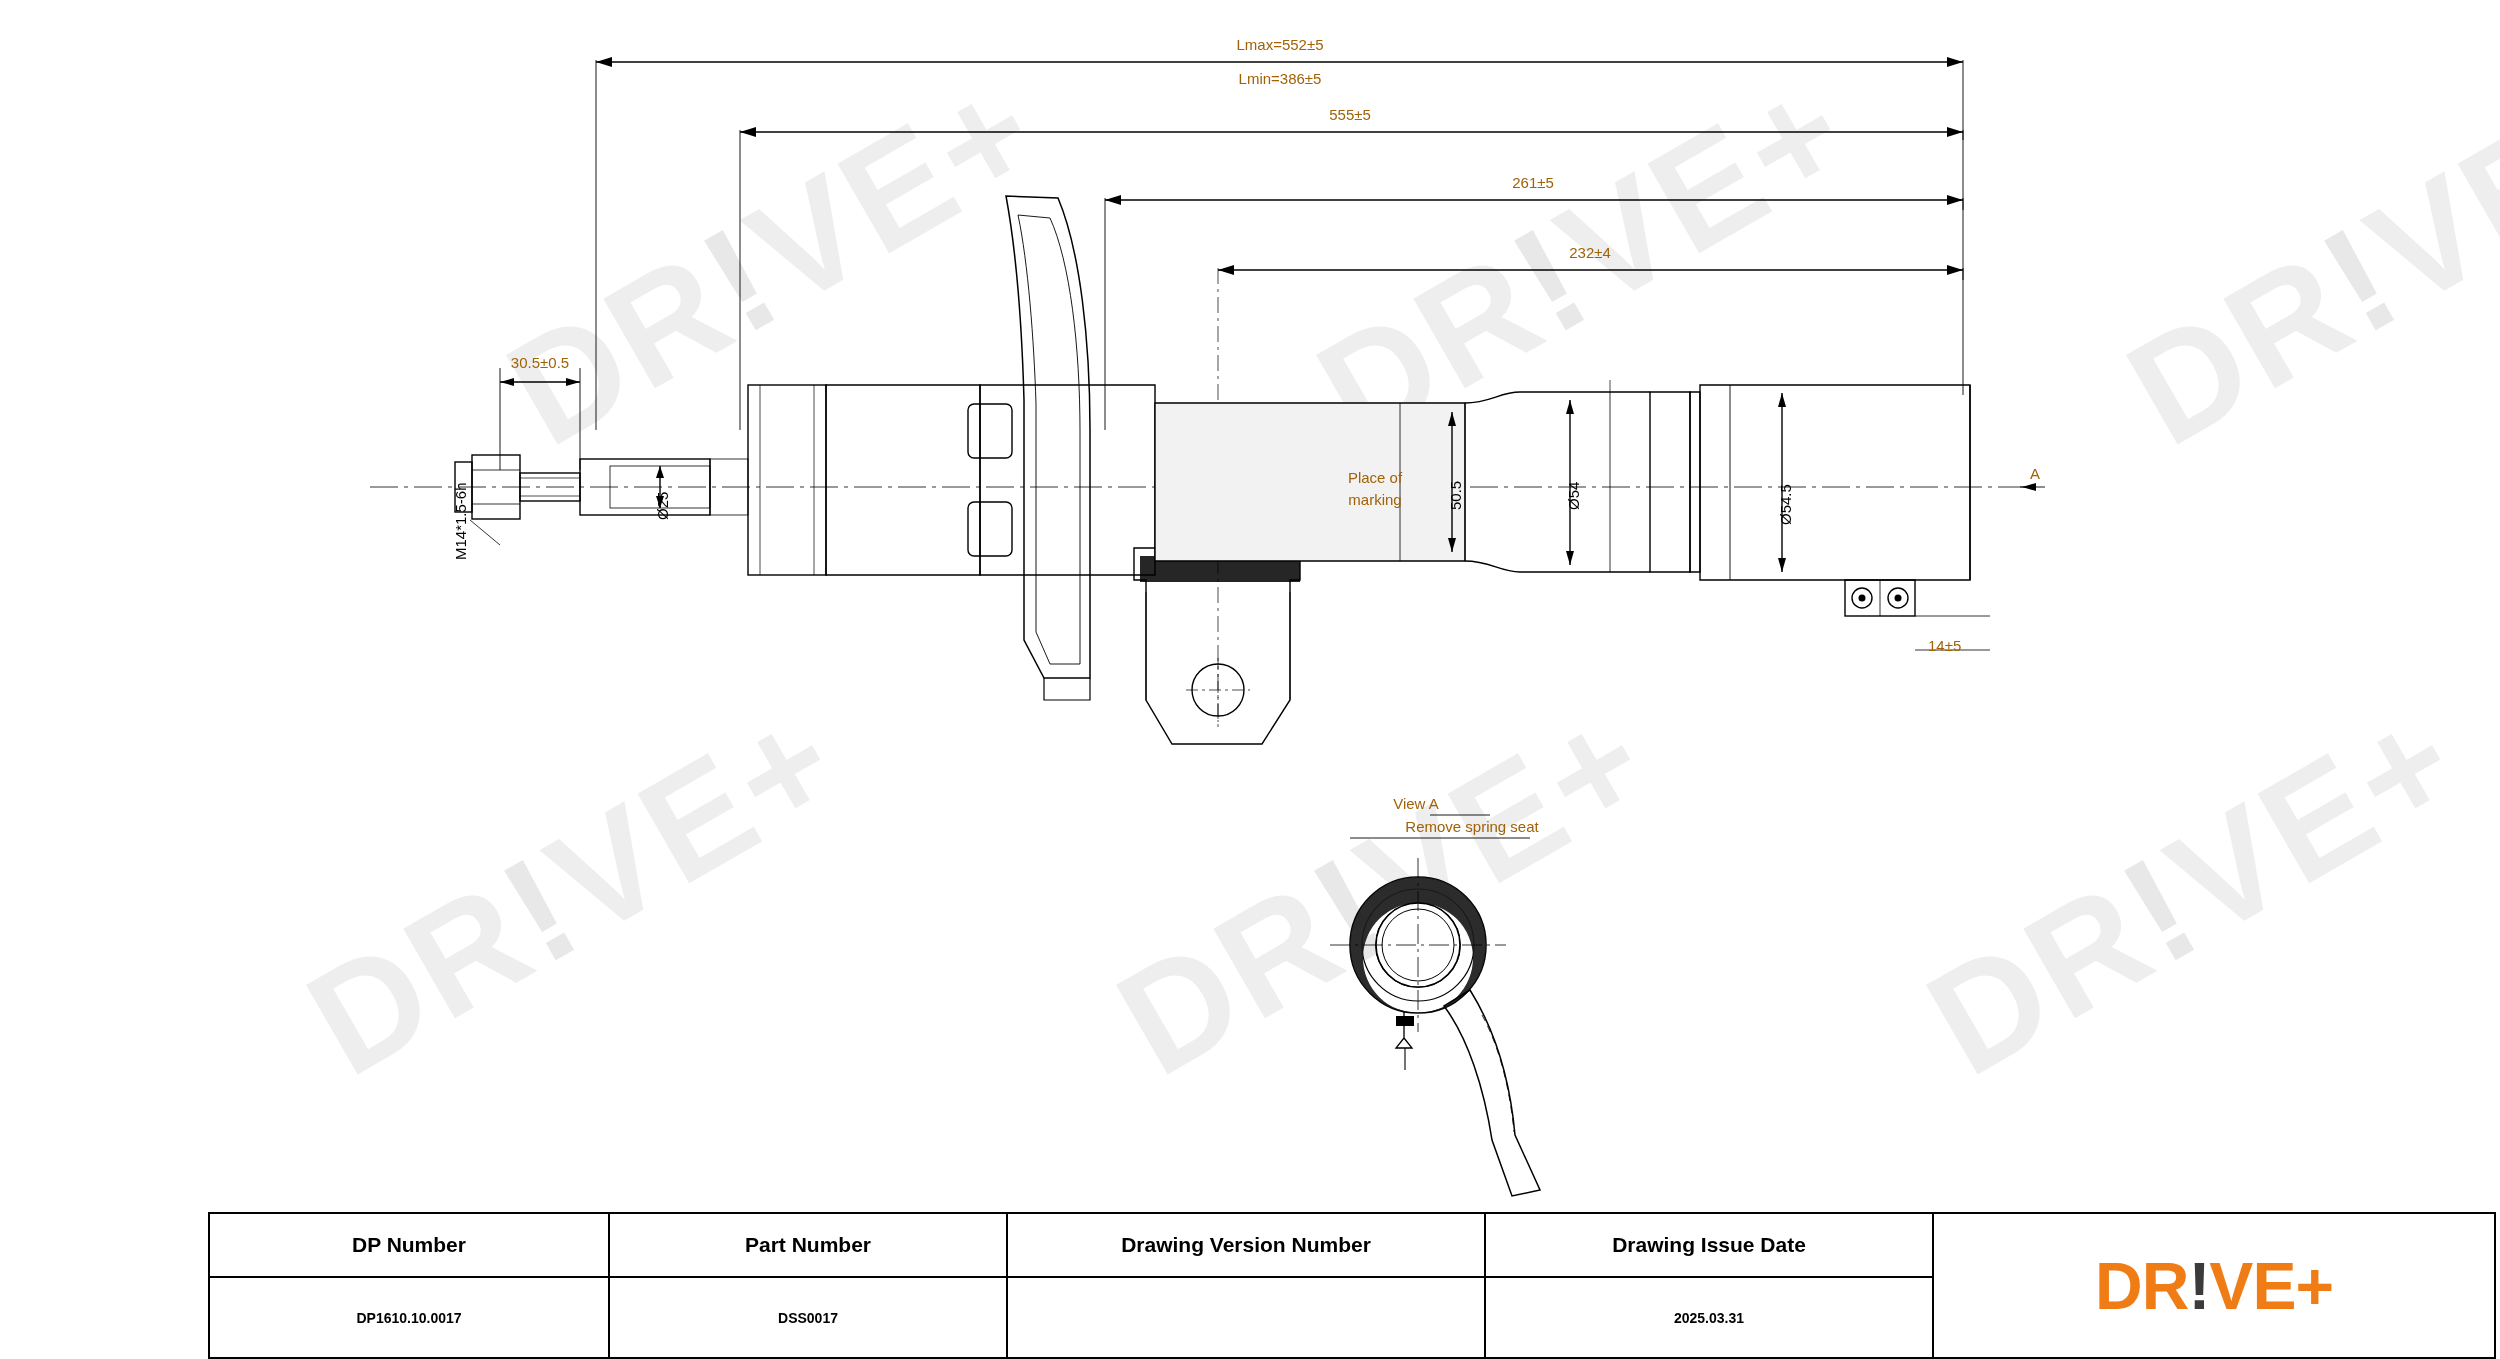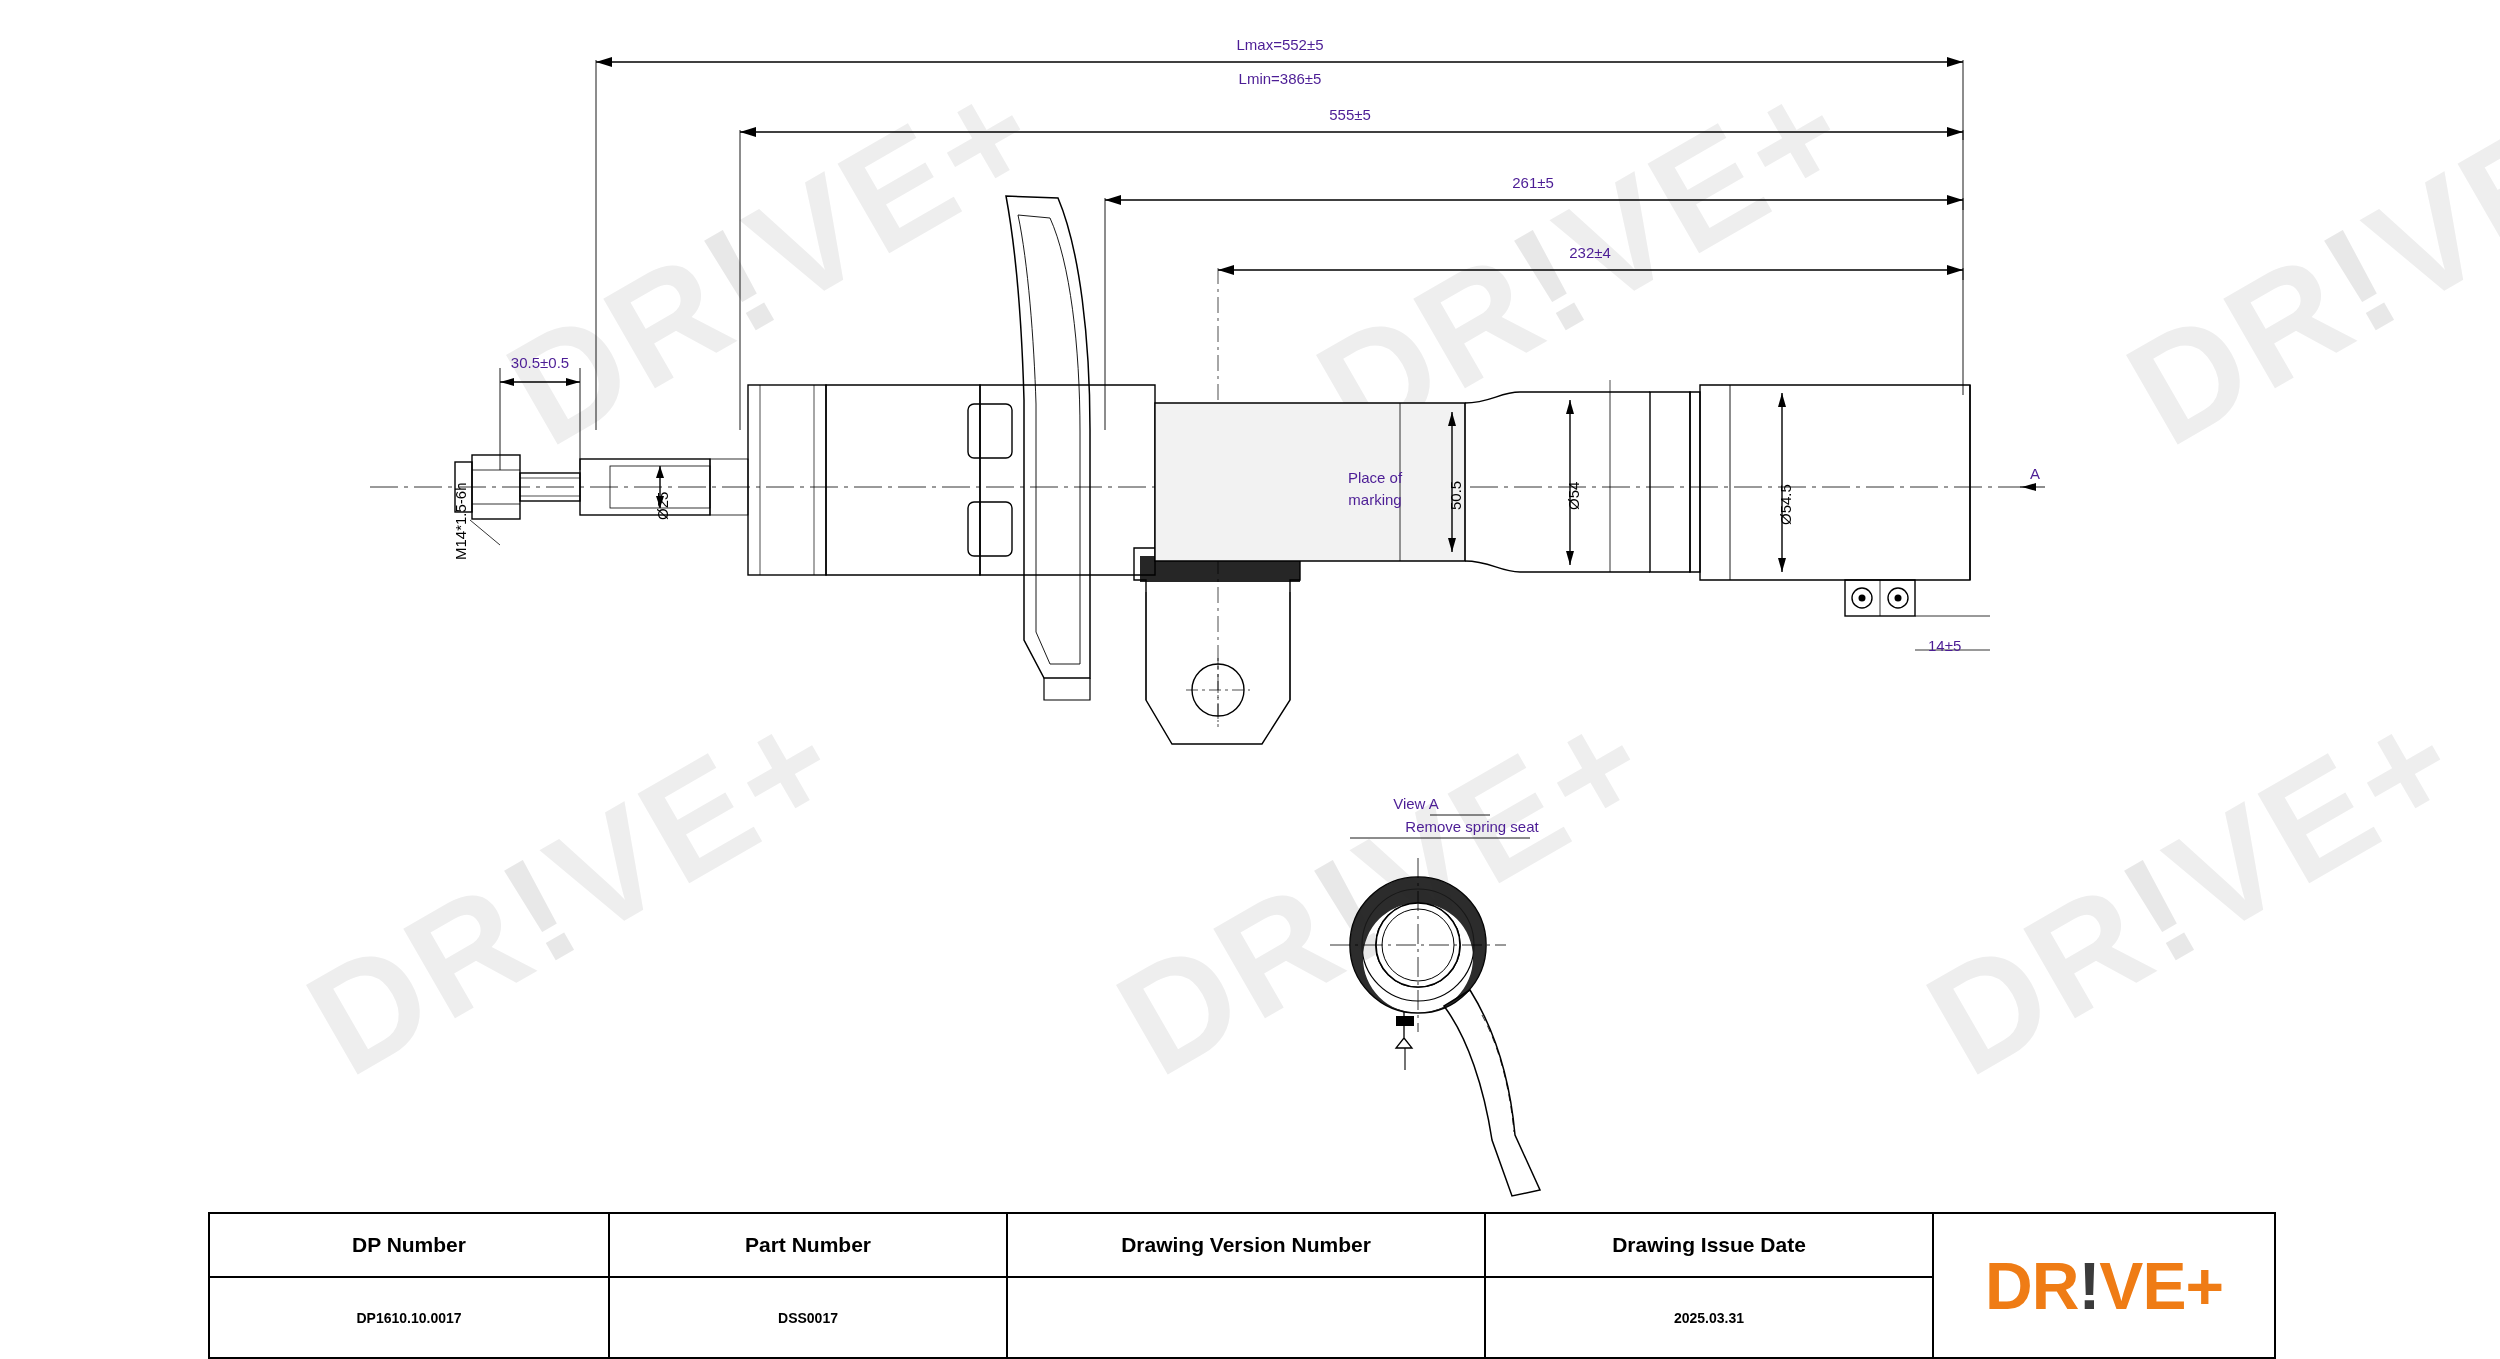--- a/index.html
+++ b/index.html
@@ -40,37 +40,37 @@
     position: absolute;
     left: 0; top: 0;
     width: 2500px;
     height: 1359px;
   }
   .lbl {
     position: absolute;
     font-size: 15px;
     line-height: 1.15;
     white-space: nowrap;
-    color: #4c1d95;
+    color: #a16207;
   }
   .lbl.c { transform: translateX(-50%); }
   .vert {
     position: absolute;
     font-size: 15px;
     white-space: nowrap;
     transform: rotate(-90deg);
     transform-origin: left top;
   }
 
   
   #titleblock {
     position: absolute;
     left: 208px;
     top: 1212px;
-    width: 2068px;
+    width: 2288px;
     height: 147px;
     border: 2px solid #000;
     box-sizing: border-box;
     display: flex;
     justify-content: space-between;
   }
   .tb-col {
     border-right: 2px solid #000;
     box-sizing: border-box;
     display: flex;

